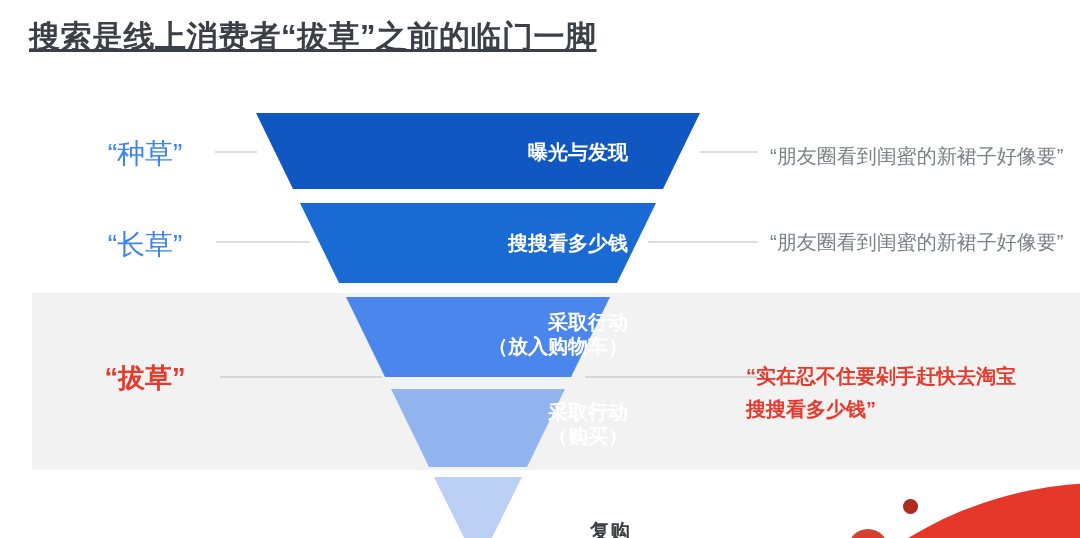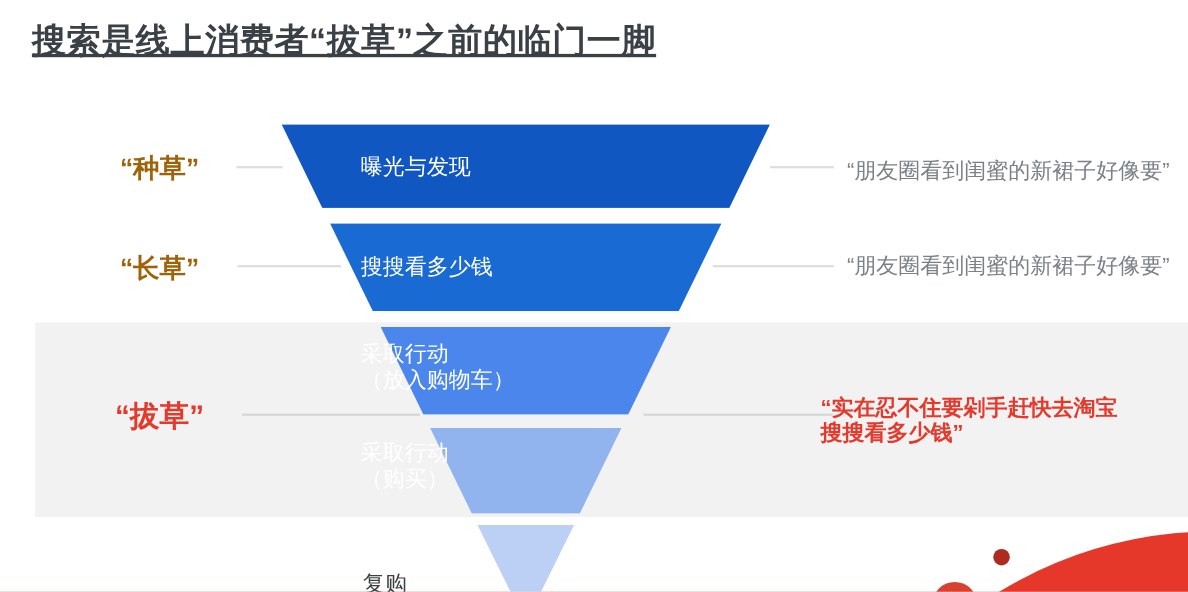--- a/index.html
+++ b/index.html
@@ -32,51 +32,51 @@
            clip-path: polygon(44px 0px, 400px 0px, 361px 80px, 83px 80px); }
   .lvl-2 { top: 297px; height: 80px; background: #4a86ec;
            clip-path: polygon(90px 0px, 354px 0px, 315px 80px, 129px 80px); }
   .lvl-3 { top: 389px; height: 78px; background: #92b4ee;
            clip-path: polygon(135px 0px, 309px 0px, 271px 78px, 173px 78px); }
   .lvl-4 { top: 477px; height: 89px; background: #bccff4;
            clip-path: polygon(178px 0px, 266px 0px, 222px 89px); }
 
   
   .lvl-label {
-    left: 328px; width: 300px; text-align: left;
-    font-size: 20px; font-weight: 400; color: #ffffff;
+    left: 328px; width: 300px; text-align: right;
+    font-size: 20px; font-weight: 700; color: #ffffff;
     line-height: 24px; white-space: pre-line;
   }
   .lvl-label.l0 { top: 140px; }
   .lvl-label.l1 { top: 231px; }
   .lvl-label.l2 { top: 310px; }
   .lvl-label.l3 { top: 400px; }
   .lvl-label.l4 { top: 519px; left: 330px; color: #3c4043; }
 
   
   .stage-label {
     left: 70px; width: 150px; text-align: center;
-    font-size: 24px; font-weight: 700; color: #a16207;
+    font-size: 28px; font-weight: 400; color: #3b82f6;
     line-height: 30px; white-space: nowrap;
   }
   .stage-label.s0 { top: 139px; }
   .stage-label.s1 { top: 230px; }
   .stage-label.s2 { top: 363px; font-size: 27px; font-weight: 700; color: #e5392c; }
 
   
   .quote {
     font-size: 20px; font-weight: 400; color: #7c8186;
     line-height: 24px; white-space: nowrap;
   }
   .quote.q0 { left: 770px; top: 144px; }
   .quote.q1 { left: 770px; top: 230px; }
   .quote.q2 {
     left: 746px; top: 360px; width: 330px;
     font-weight: 700; color: #e5392c;
-    line-height: 23px; white-space: pre-line;
+    line-height: 33px; white-space: pre-line;
   }
 
   
   .line { height: 2px; background: #dcdddd; }
   .c0l { left: 215px; top: 151px; width: 42px; }
   .c0r { left: 700px; top: 151px; width: 58px; }
   .c1l { left: 216px; top: 241px; width: 94px; }
   .c1r { left: 648px; top: 241px; width: 110px; }
   .c2l { left: 220px; top: 376px; width: 162px; background: #d5d6d7; }
   .c2r { left: 585px; top: 376px; width: 172px; background: #d5d6d7; }

